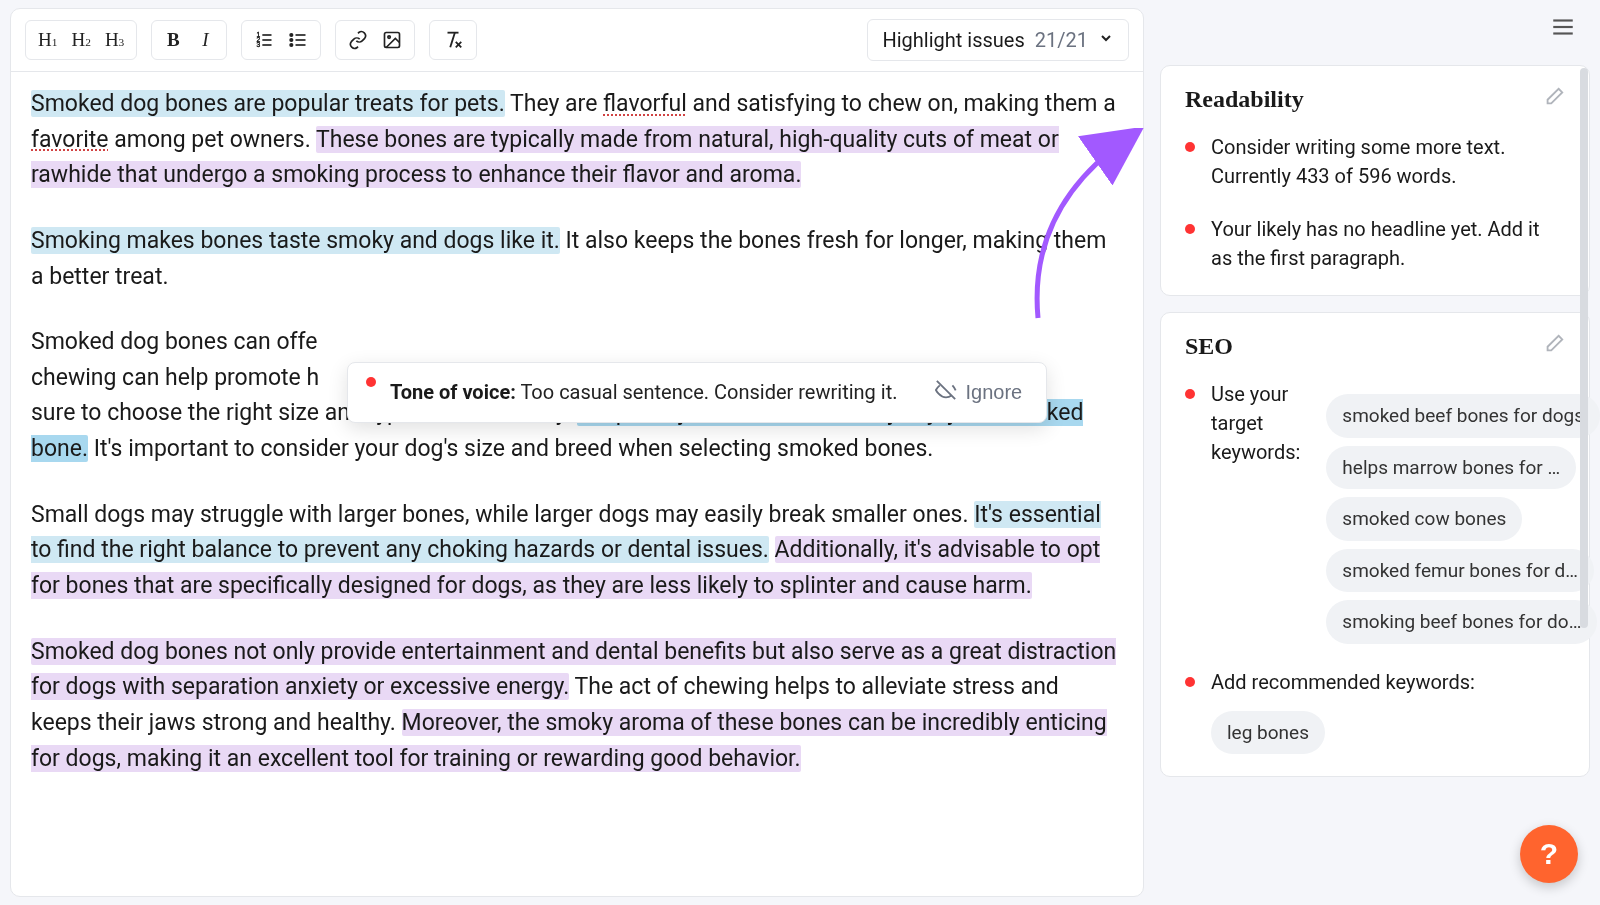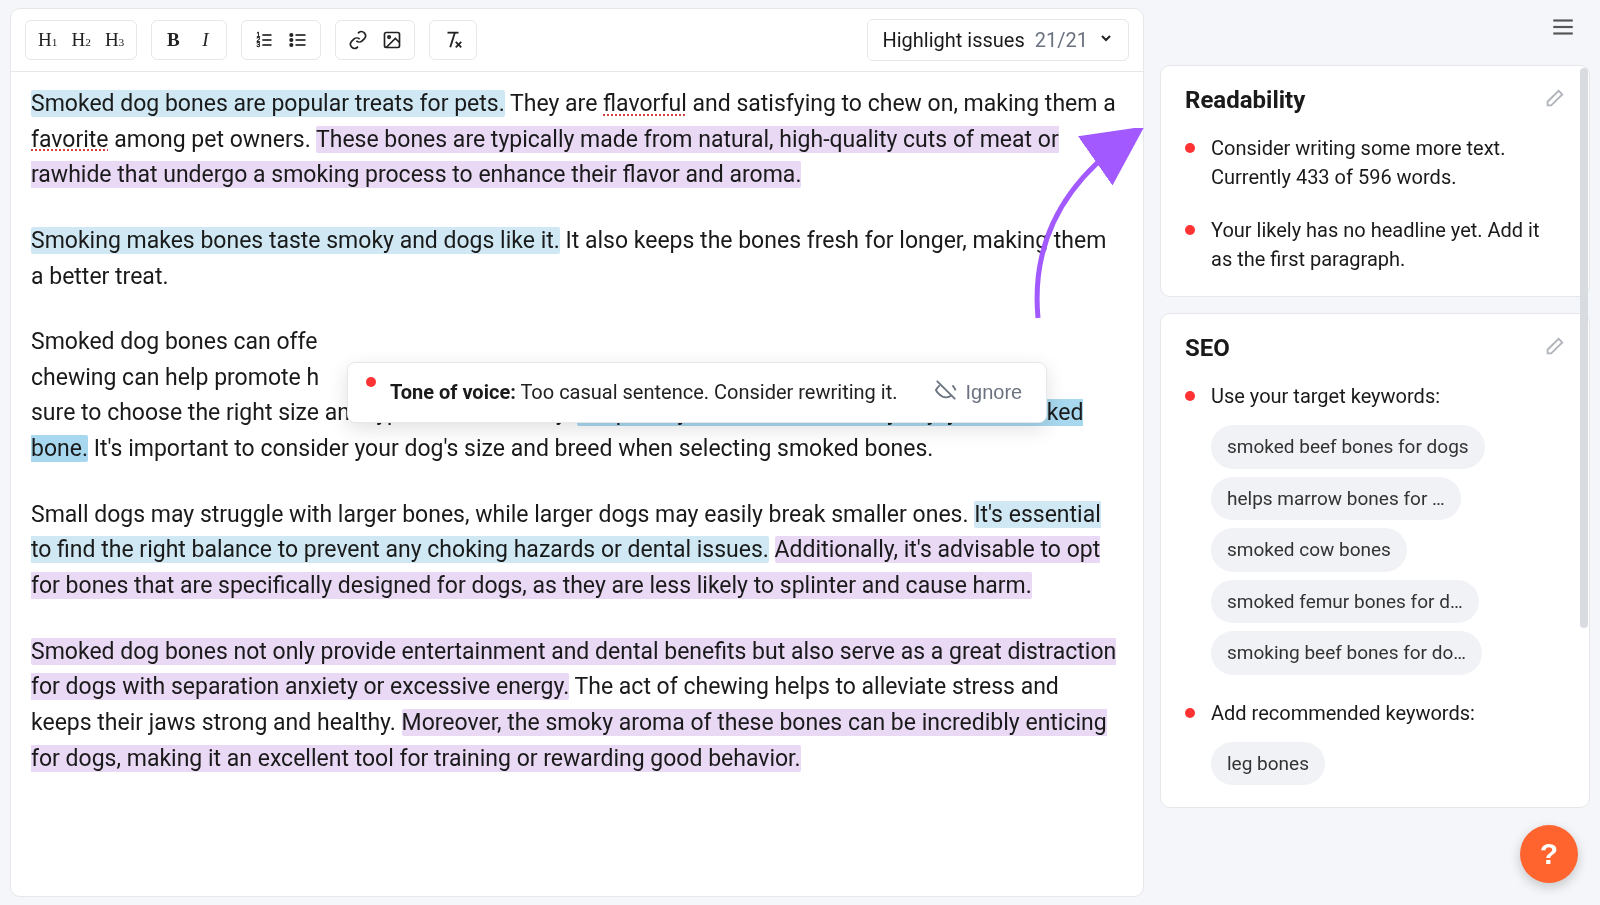--- a/index.html
+++ b/index.html
@@ -151,23 +151,24 @@
     color: #555;
   }
   .card {
     background: var(--bg-card);
     border: 1px solid var(--border);
     border-radius: 10px;
     padding: 20px 24px 22px 24px;
   }
   .card-header {
     display: flex;
-    align-items: flex-end;
+    align-items: flex-start;
     justify-content: space-between;
     margin-bottom: 20px;
+    font-family: Liberation Serif, serif;
   }
   .card-title { font-weight: 700; font-size: 24px; }
   .edit-icon { color: #b0b4bb; cursor: pointer; }
   .issue-list { list-style: none; margin: 0; padding: 0; display: flex; flex-direction: column; gap: 24px; }
   .issue-item { display: flex; gap: 16px; font-size: 20px; line-height: 1.45; }
   .issue-item .dot { width: 10px; height: 10px; border-radius: 50%; background: var(--red-dot); margin-top: 9px; flex-shrink: 0; }
   .kw-pills { display: flex; flex-wrap: wrap; gap: 8px; margin-top: 14px; }
   .kw-pill {
     background: var(--pill-bg);
     border-radius: 999px;
@@ -371,21 +372,21 @@
     <div class="card">
       <div class="card-header">
         <div class="card-title">SEO</div>
         <span class="edit-icon">
           <svg width="22" height="22" viewBox="0 0 24 24" fill="none" stroke="currentColor" stroke-width="2">
               <path d="M17 3l4 4-12 12H5v-4L17 3z"></path>
             </svg>
         </span>
       </div>
       <ul class="issue-list">
-        <li class="issue-item" style="flex-direction:column; gap:0;">
+        <li class="issue-item" style="flex-direction:row; gap:0;">
           <div style="display:flex; gap:16px;">
             <span class="dot"></span>
             <span>Use your target keywords:</span>
           </div>
           <div class="kw-pills" style="margin-left:26px;">
             <span class="kw-pill">smoked beef bones for dogs</span>
             <span class="kw-pill">helps marrow bones for …</span>
             <span class="kw-pill">smoked cow bones</span>
             <span class="kw-pill">smoked femur bones for d…</span>
             <span class="kw-pill">smoking beef bones for do…</span>

